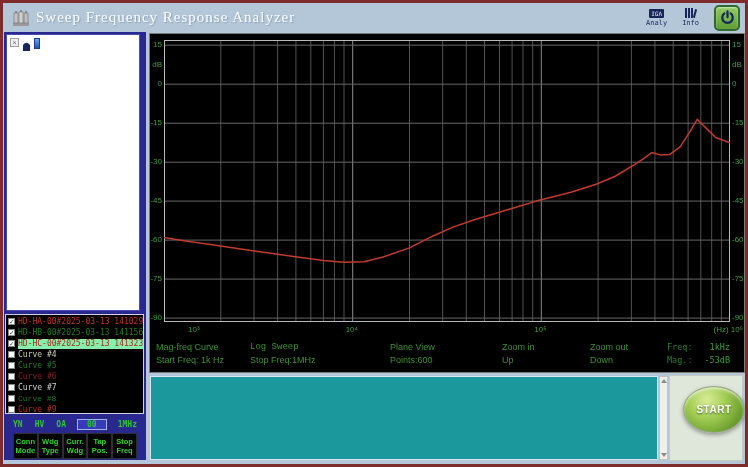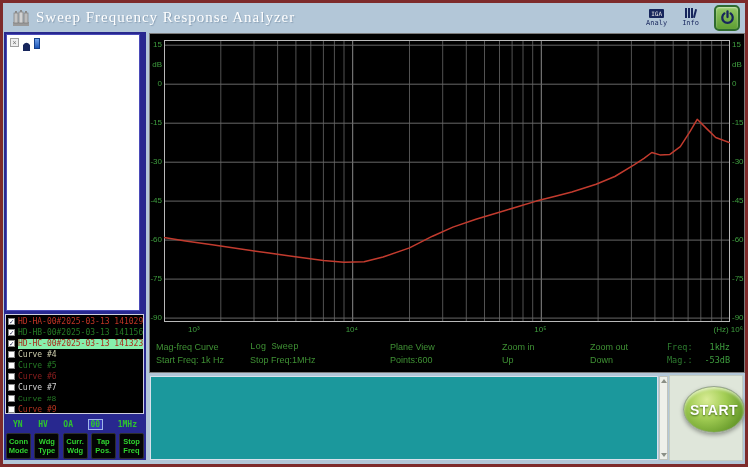--- a/index.html
+++ b/index.html
@@ -39,23 +39,23 @@
   .curve-row{display:flex;align-items:center;height:11px;padding-left:2px;cursor:pointer;
     font-family:"DejaVu Sans Mono",monospace;font-size:8px;white-space:nowrap;}
   .cb{flex:0 0 auto;width:7px;height:7px;background:#fff;color:#101040;font-size:7px;
     line-height:7px;margin-right:3px;text-align:center;border:1px solid #888;}
   .curve-label{line-height:10px;}
   .curve-row.selected .curve-label{background:#86efac;}
 
   .status-row{position:absolute;left:1px;top:387px;width:140px;height:11px;display:flex;
     justify-content:space-between;padding:0 8px;color:#2fc42f;font-size:8px;font-weight:bold;
     font-family:"DejaVu Sans Mono",monospace;align-items:center;}
-  .status-item.boxed{background:#3939bb;outline:1px solid #9fb6e8;padding:0 2px;}
+  .status-item.boxed{background:#3939bb;outline:1px solid #9fb6e8;padding:0 9px;}
   .btn-row{position:absolute;left:1px;top:401px;width:140px;display:flex;
-    justify-content:space-between;padding:0 1px;}
+    justify-content:space-between;padding:0 8px;}
   .side-btn{width:25px;height:26px;background:#040404;color:#2fd32f;font-size:7.5px;
     font-weight:bold;line-height:1.25;text-align:center;border:1px solid #2e2e2e;border-radius:2px;
     display:flex;flex-direction:column;justify-content:center;cursor:pointer;
     font-family:"Liberation Sans",sans-serif;padding:0;}
 
   
   .chart-panel{position:absolute;left:146px;top:30px;width:596px;height:340px;background:#000;
     border:1px solid #7a7a7a;}
   #plot-svg{position:absolute;left:14px;top:6px;display:block;}
   .ylabels span{position:absolute;font-size:8px;color:#3f9e3f;font-family:"Liberation Sans",sans-serif;}
@@ -73,21 +73,21 @@
   .v-scroll{position:absolute;left:656px;top:373px;width:9px;height:84px;background:#eef0ea;
     border:1px solid #c0c4bc;cursor:pointer;}
   .v-scroll:before,.v-scroll:after{content:"";position:absolute;left:1px;border-left:3px solid transparent;
     border-right:3px solid transparent;}
   .v-scroll:before{top:2px;border-bottom:4px solid #8a8f86;}
   .v-scroll:after{bottom:2px;border-top:4px solid #8a8f86;}
   .start-panel{position:absolute;left:666px;top:372px;width:74px;height:86px;background:#dfe6da;
     border:1px solid #c4ccc0;}
   .start-btn{position:absolute;left:13px;top:10px;width:62px;height:47px;border-radius:50%;
     background:radial-gradient(circle at 38% 28%,#d9ec96 0%,#a2cd54 38%,#699c2c 75%,#567f24 100%);
-    border:1px solid #98a690;color:#fff;font-weight:bold;font-size:14px;cursor:pointer;
+    border:1px solid #98a690;color:#fff;font-weight:bold;font-size:10px;cursor:pointer;
     display:flex;align-items:center;justify-content:center;letter-spacing:.5px;
     text-shadow:0 1px 2px #3e6316;box-shadow:0 2px 4px rgba(0,0,0,.35),inset 0 2px 3px rgba(255,255,255,.6);}
 </style>
 </head>
 <body>
 
 <div class="window">
 
   <div class="titlebar">
     <span class="app-icon">

